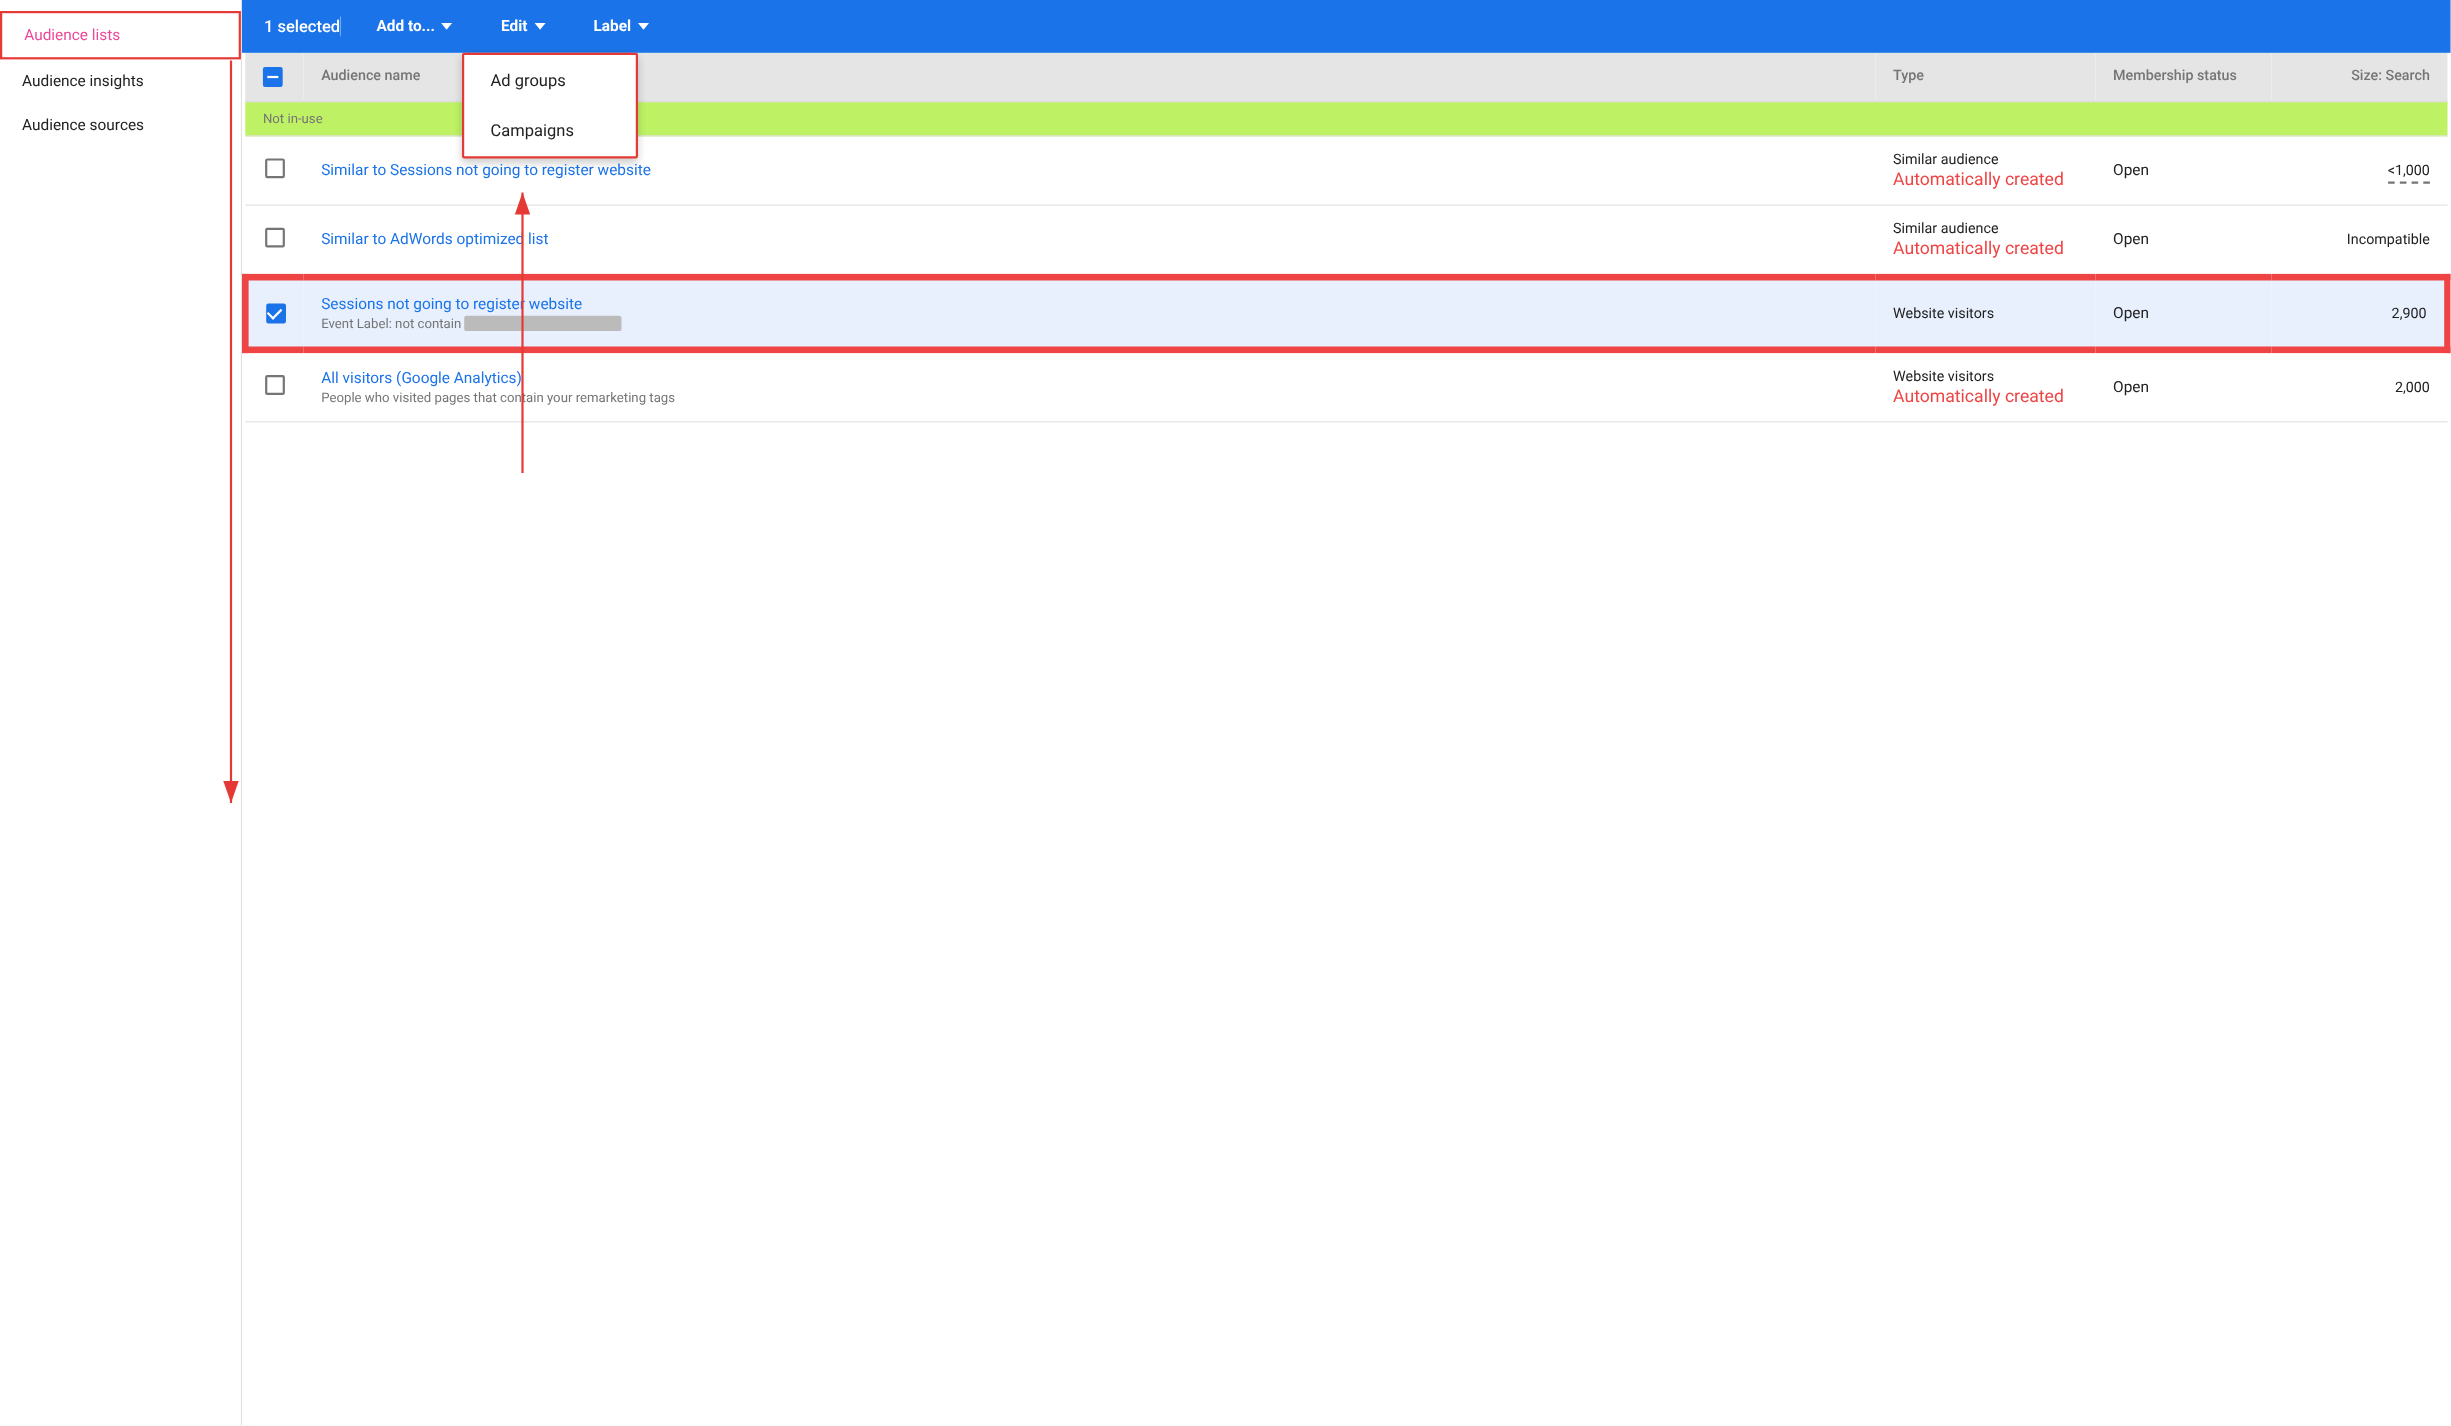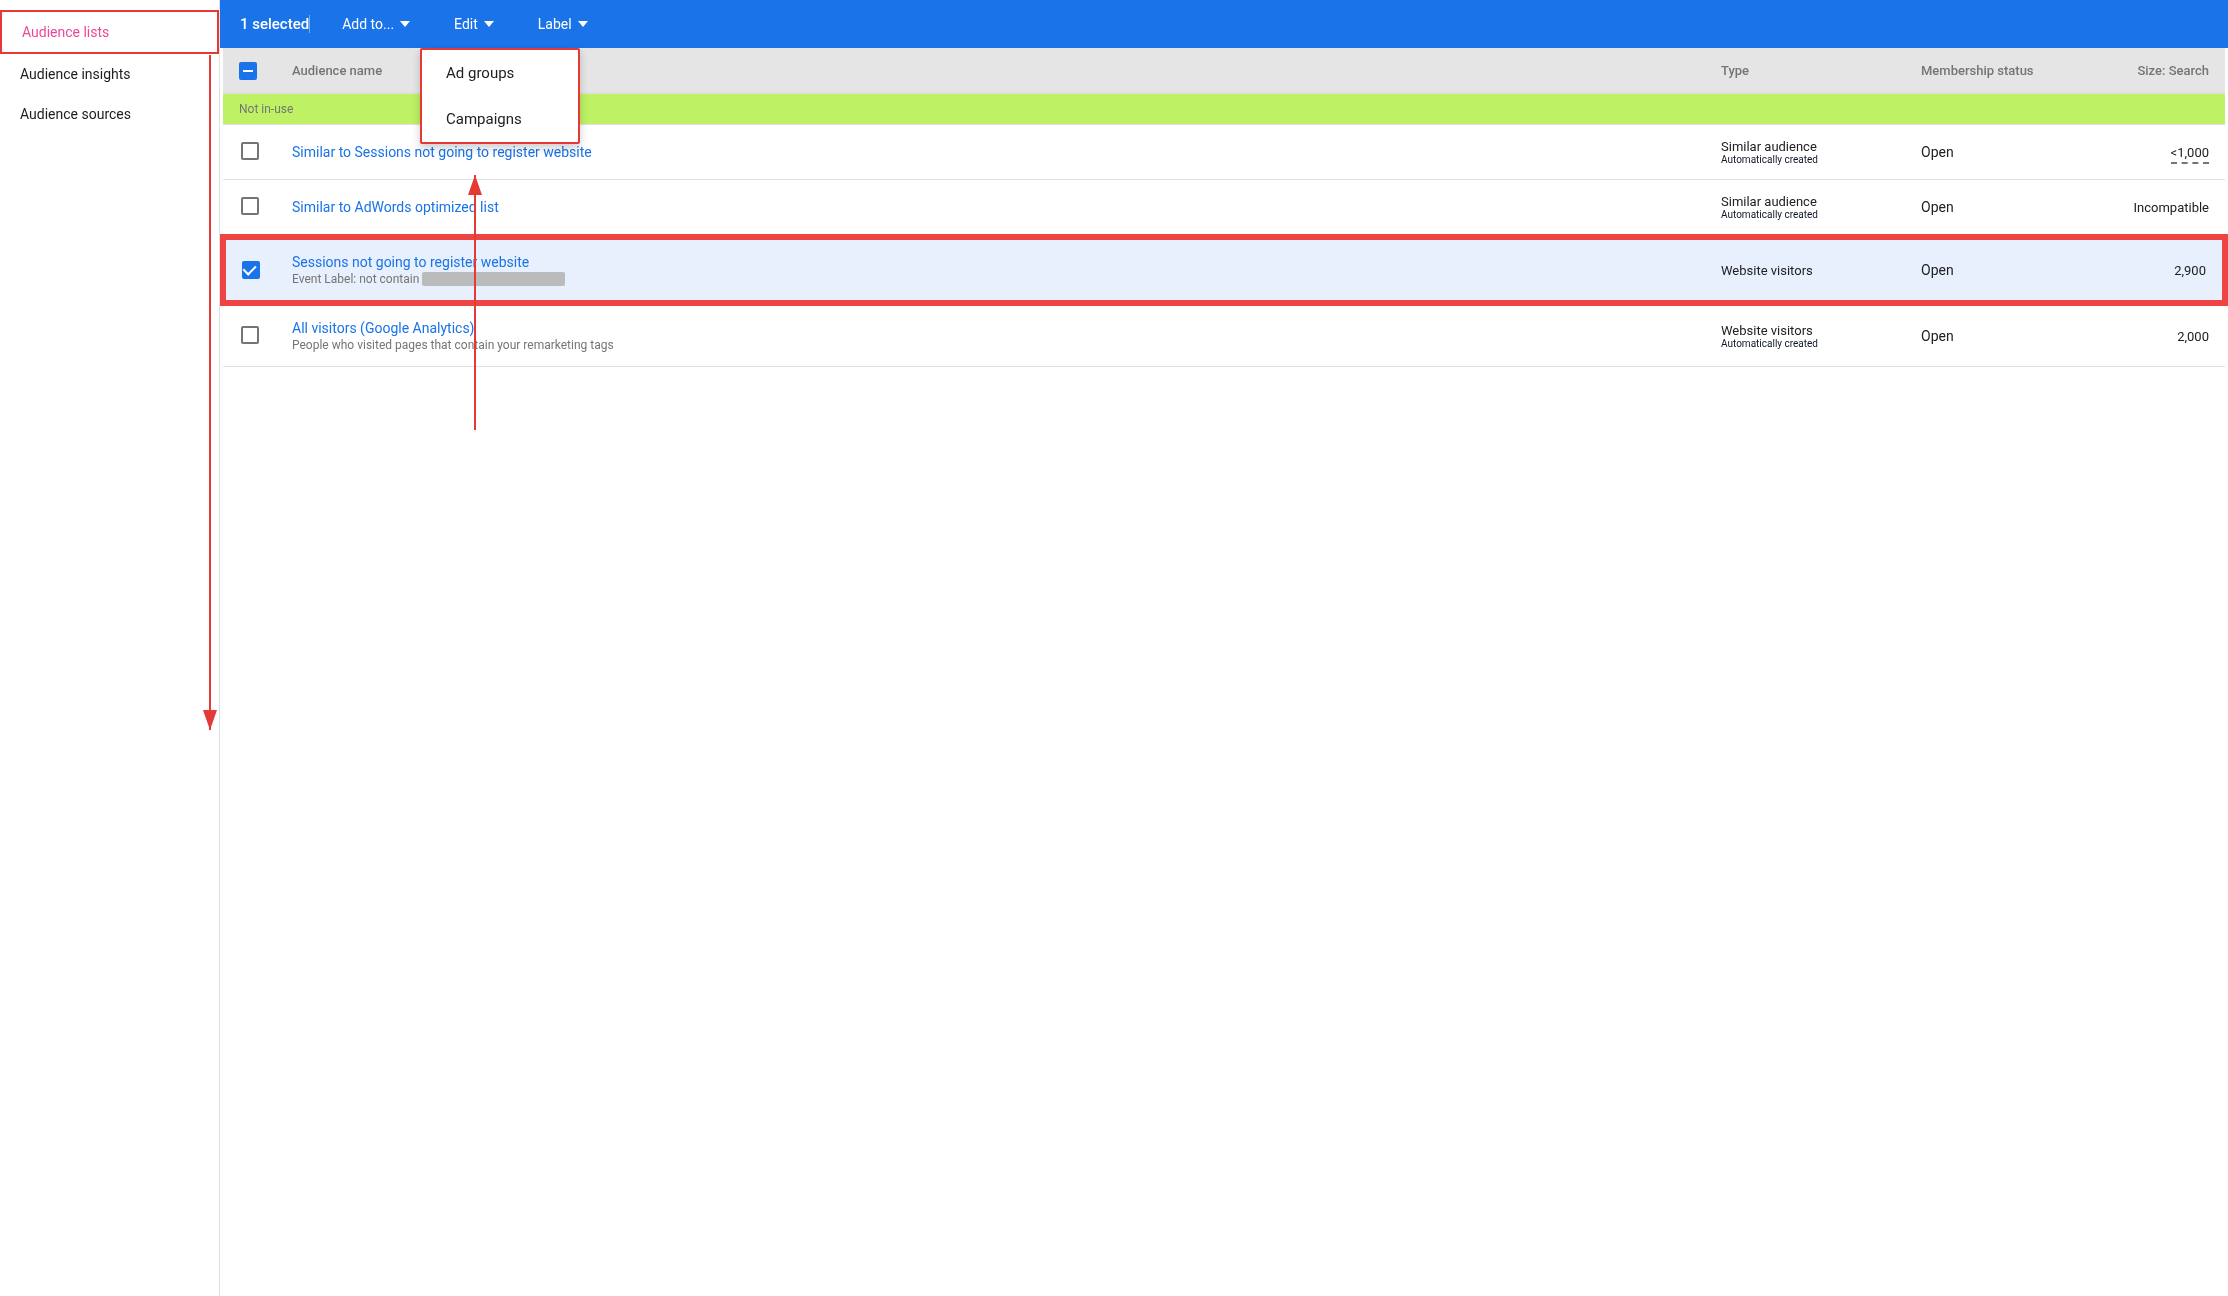--- a/index.html
+++ b/index.html
@@ -70,21 +70,21 @@
       font-size: 15px;
       font-weight: 500;
       border-right: 1px solid rgba(255,255,255,0.4);
     }
     .toolbar-btn {
       display: flex;
       align-items: center;
       gap: 6px;
       cursor: pointer;
       font-size: 14px;
-      font-weight: 400;
+      font-weight: 700;
       padding: 6px 12px;
       border-radius: 4px;
       color: #fff;
     }
     .chevron-down {
       width: 0;
       height: 0;
       border-left: 5px solid transparent;
       border-right: 5px solid transparent;
       border-top: 6px solid #fff;
@@ -165,21 +165,21 @@
     }
     .audience-sub .blurred {
       display: inline-block;
       background: #bbb;
       color: transparent;
       border-radius: 2px;
       font-size: 12px;
     }
 
     .type-main { font-size: 13px; color: #212121; }
-    .type-sub { font-size: 10px; color: #0f172a; }
+    .type-sub { font-size: 16px; color: #ef4444; }
 
     
     .checkbox {
       width: 18px;
       height: 18px;
       border: 2px solid #757575;
       border-radius: 2px;
       display: inline-flex;
       align-items: center;
       justify-content: center;

